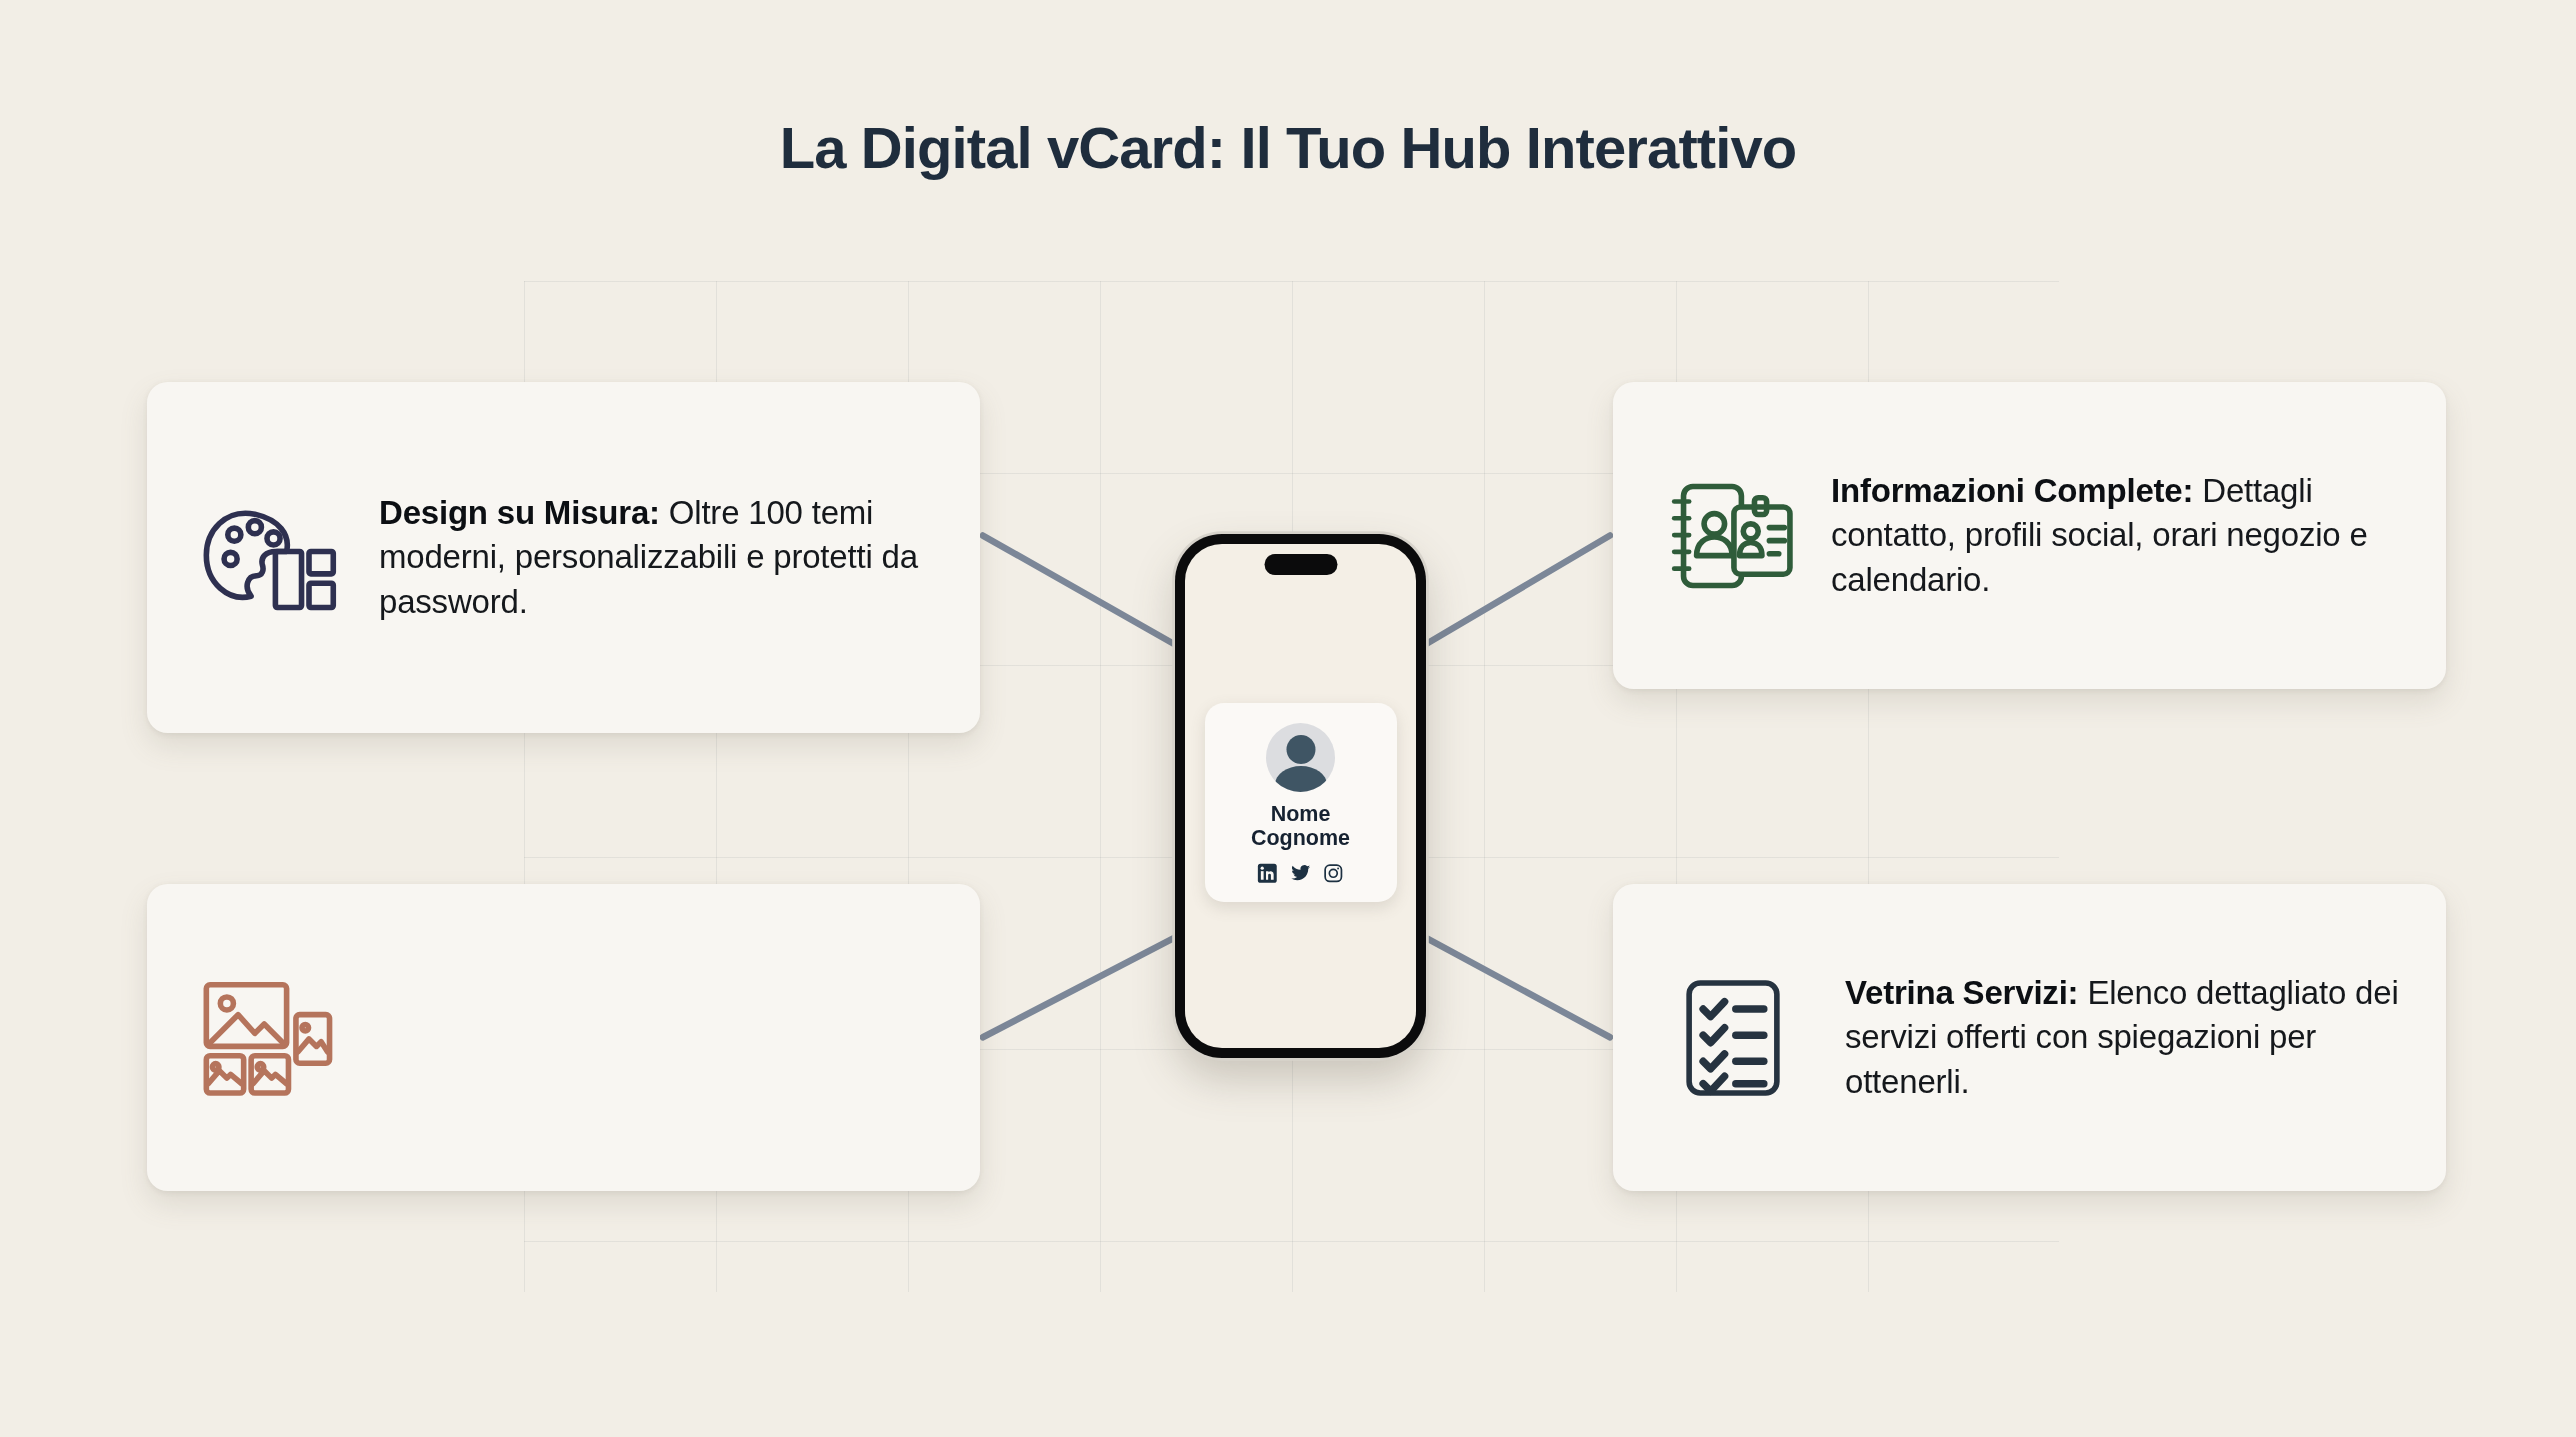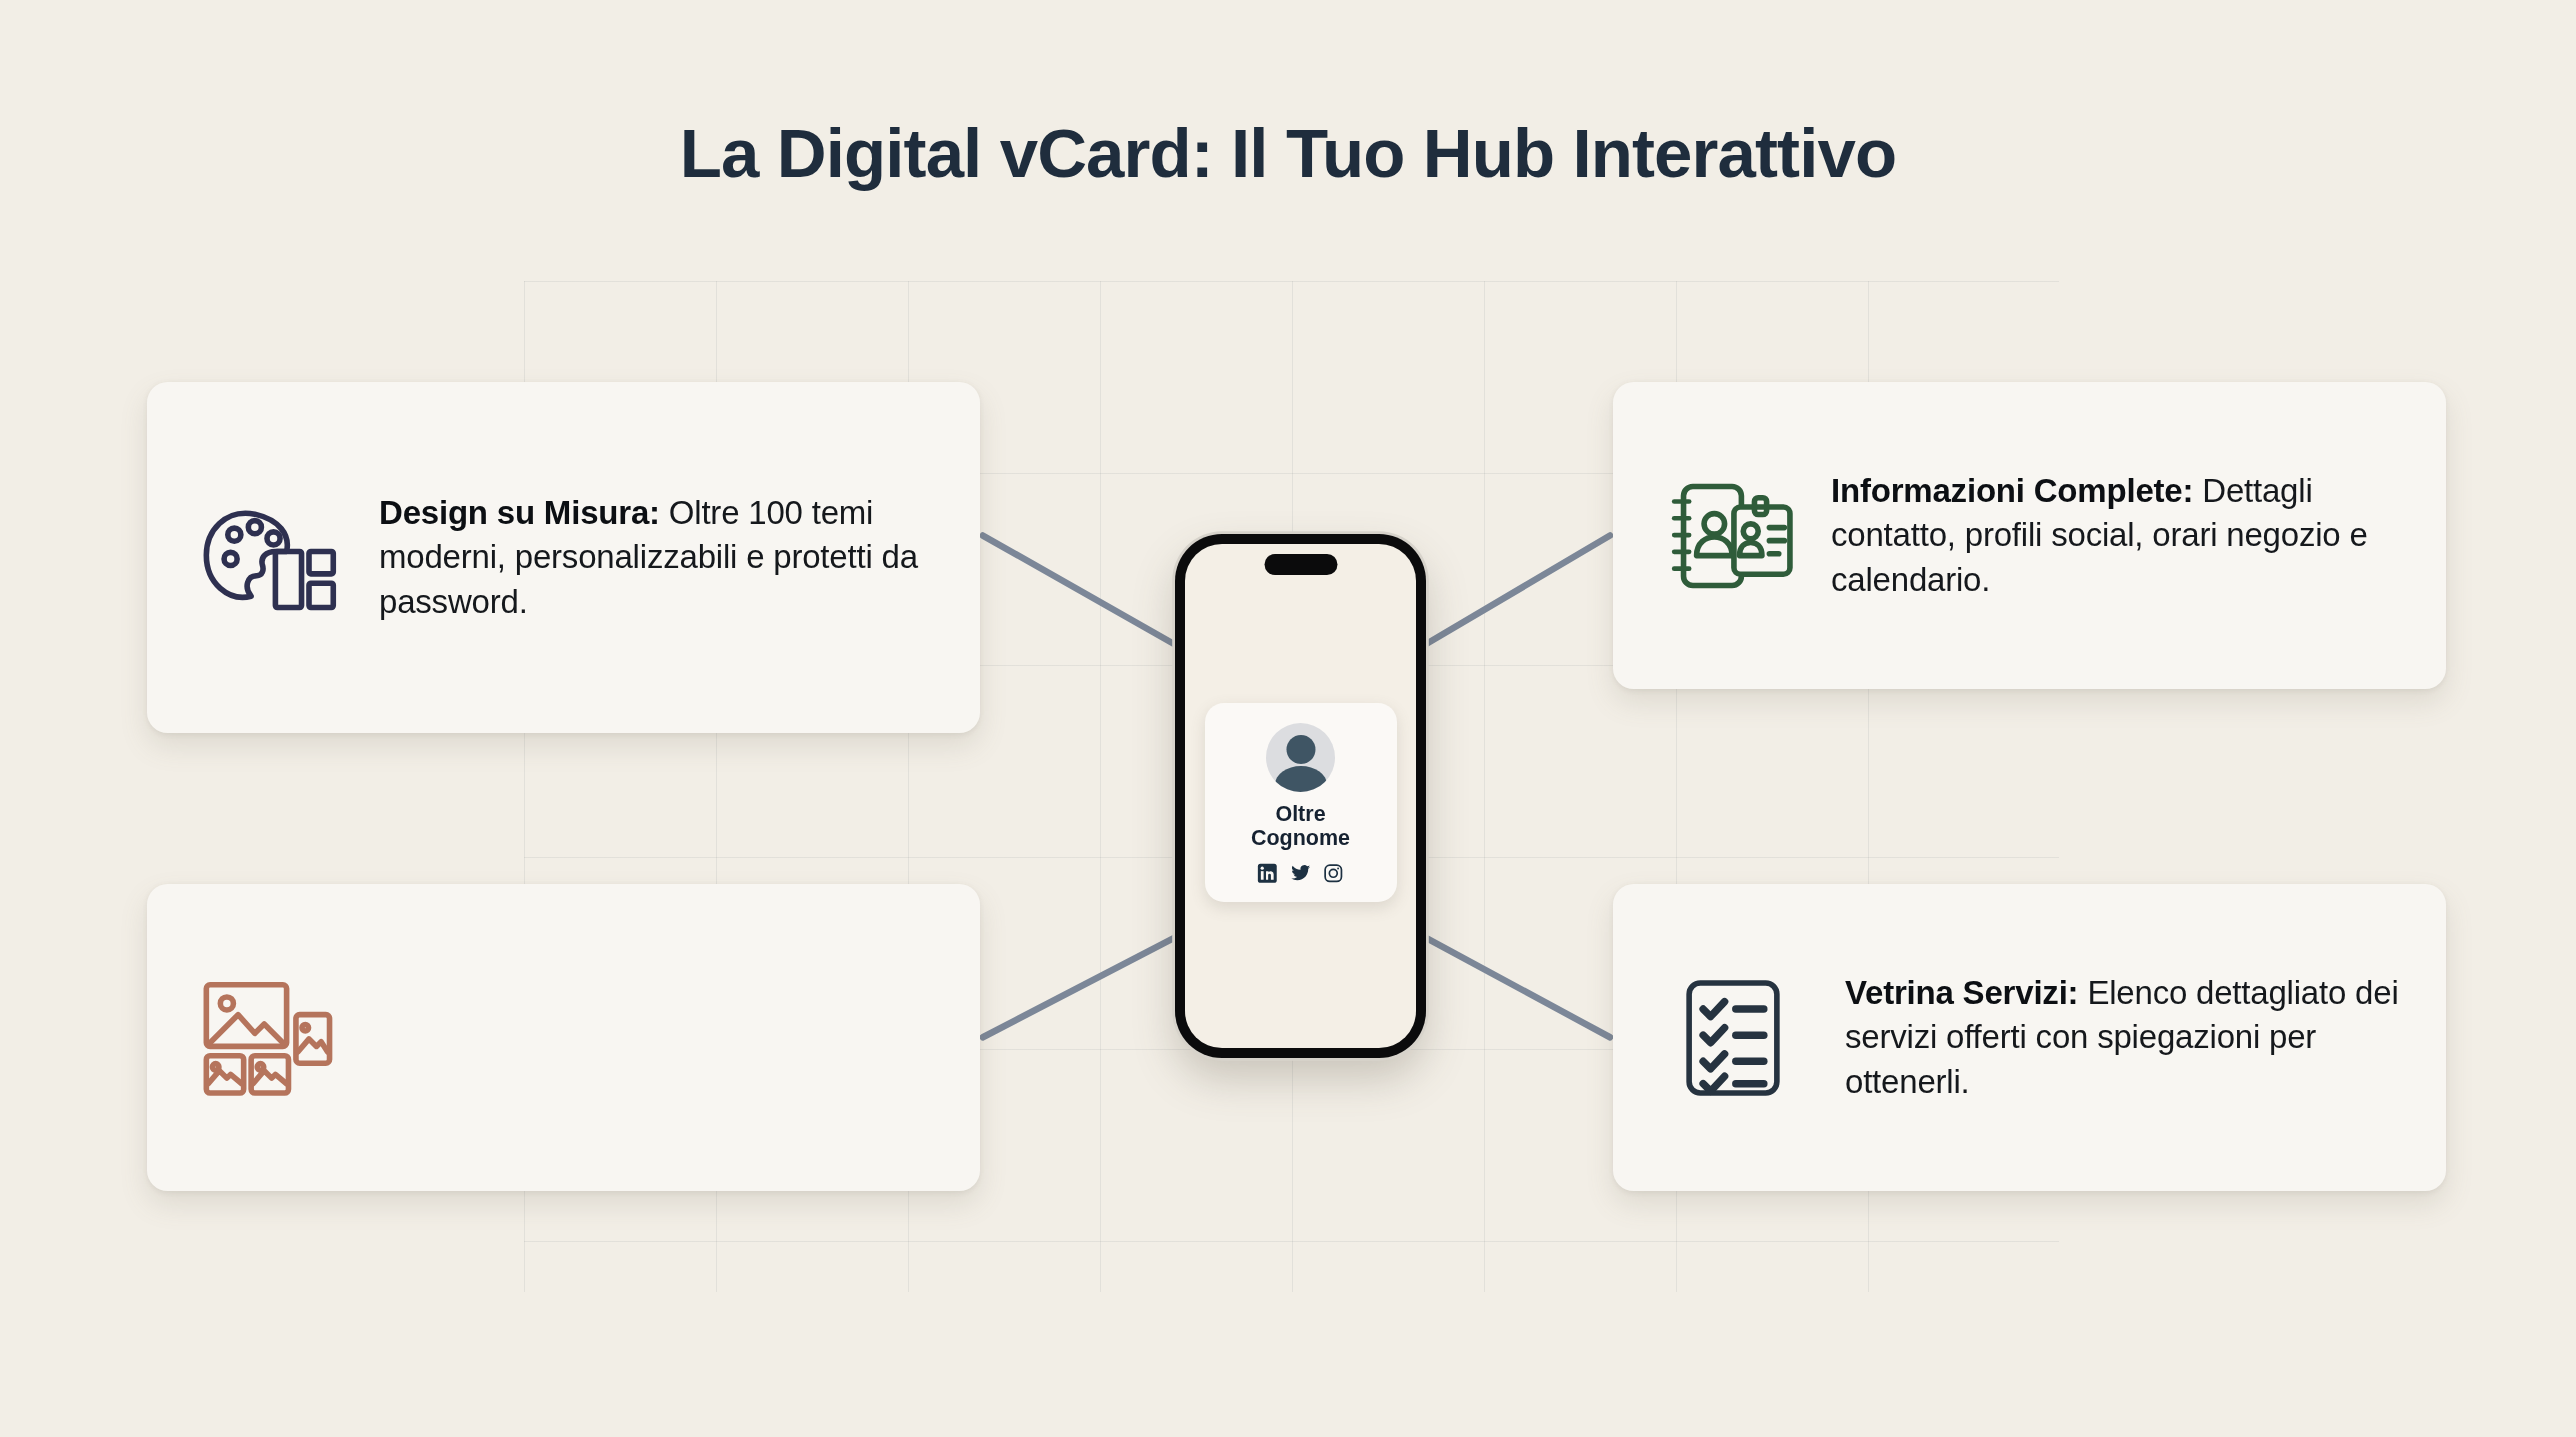--- a/index.html
+++ b/index.html
@@ -19,21 +19,21 @@
       linear-gradient(to right, rgba(150,155,160,.17) 1.4px, transparent 1.4px),
       linear-gradient(to bottom, rgba(150,155,160,.17) 1.4px, transparent 1.4px);
     background-size:192px 192px;
     pointer-events:none;
   }
 
   
   #page-title{
     position:absolute; top:114px; left:0; width:100%;
     text-align:center;
-    font-size:69px; font-weight:bold; letter-spacing:-0.9px;
+    font-size:58px; font-weight:bold; letter-spacing:-0.9px;
     color:#1f2d3d;
   }
 
   
   #connectors{ position:absolute; left:0; top:0; width:2576px; height:1438px; }
 
   
   .card{
     position:absolute;
     background:#f8f6f2;
@@ -210,21 +210,21 @@
 </div>
 
 <div id="phone">
   <div id="phone-screen">
     <div id="dynamic-island"></div>
     <div id="vcard">
       <div id="avatar">
         <div class="head"></div>
         <div class="body"></div>
       </div>
-      <div class="vcard-name">Oltre</div>
+      <div class="vcard-name">Nome</div>
       <div class="vcard-name">Cognome</div>
       <div id="socials">
         <span>
           <svg width="20.6" height="20.6" viewBox="0 0 24 24">
             <rect x="1" y="1" width="22" height="22" rx="3" fill="#1d3142"></rect>
             <rect x="4.5" y="9.5" width="3.2" height="10" fill="#fbf9f6"></rect>
             <circle cx="6.1" cy="6" r="1.9" fill="#fbf9f6"></circle>
             <path d="M10.5 9.5 h3 v1.4 a3.4 3.4 0 0 1 5.9 2.3 V19.5 h-3.2 v-5.4 a1.6 1.6 0 0 0-3.2 0 V19.5 h-2.5 Z" fill="#fbf9f6"></path>
           </svg>
         </span>

